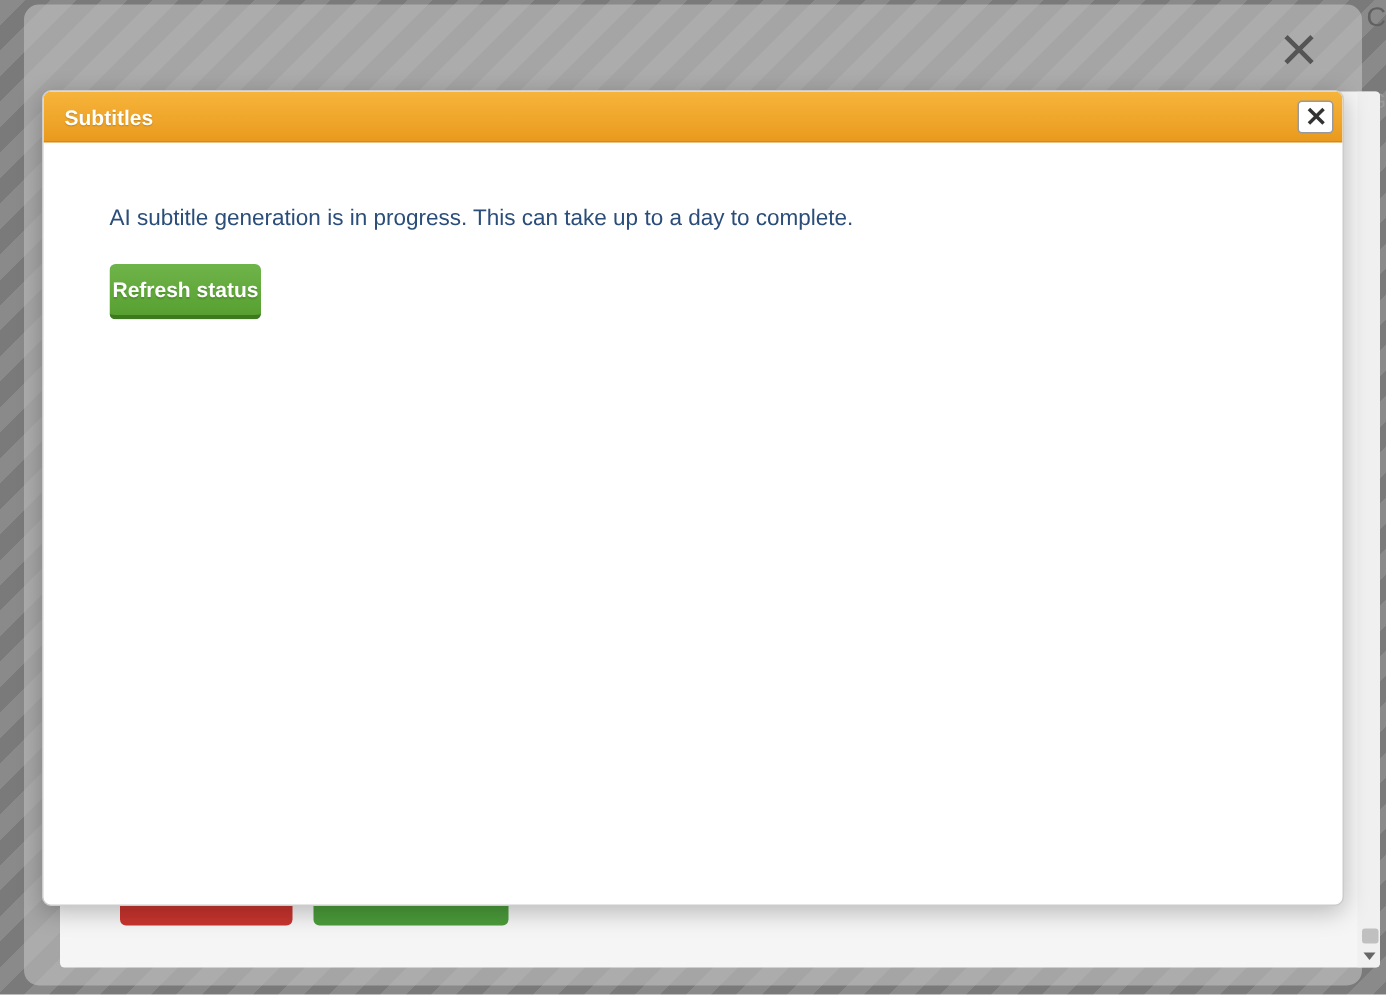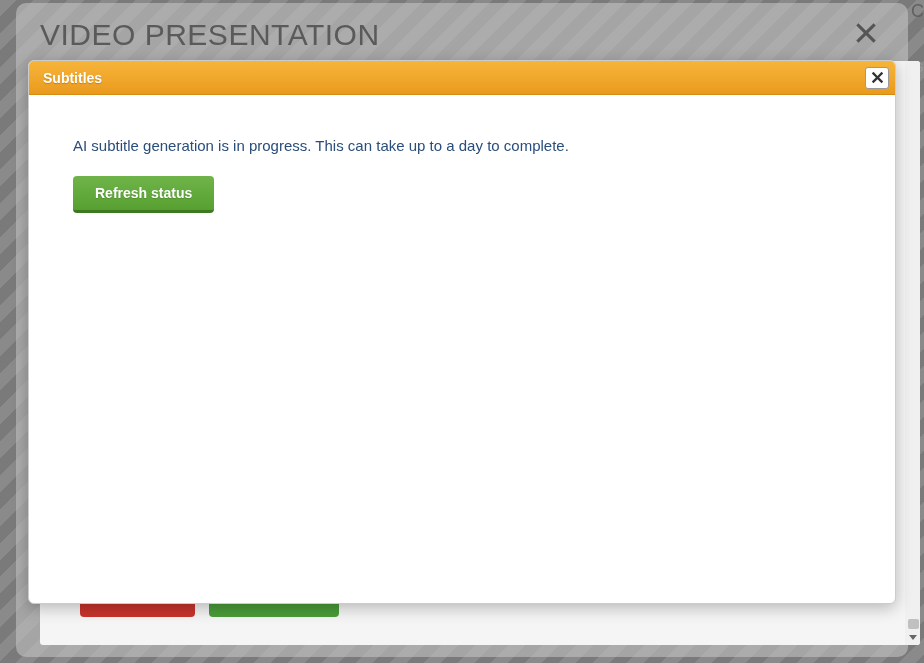--- a/index.html
+++ b/index.html
@@ -182,34 +182,33 @@
       font-size: 15px;
       font-weight: 500;
       margin-bottom: 22px;
     }
     .refresh-btn {
       display: inline-block;
       background: linear-gradient(to bottom, #6fb44a 0%, #57a030 100%);
       color: #fff;
       font-weight: bold;
       font-size: 14px;
-      padding: 9px 22px;
+      padding: 9px 2px;
       border: none;
       border-bottom: 3px solid #3d7a1f;
       border-radius: 4px;
       cursor: pointer;
       text-shadow: 0 1px 1px rgba(0,0,0,0.15);
     }
   </style>
 </head>
 <body>
 
 <div class="outer-panel">
   <div class="outer-header">
-    <div class="outer-title">VIDEO PRESENTATION</div>
     <div class="outer-close">
       <svg viewBox="0 0 24 24">
           <path d="M4 4 L11 11 L18 4 L20 6 L13 13 L20 20 L18 22 L11 15 L4 22 L2 20 L9 13 L2 6 Z" transform="translate(1,-1)"></path>
         </svg>
     </div>
   </div>
   <span class="bg-right-letter">C</span>
   <span class="bg-right-letter2">G</span>
 
   <div class="outer-content">

